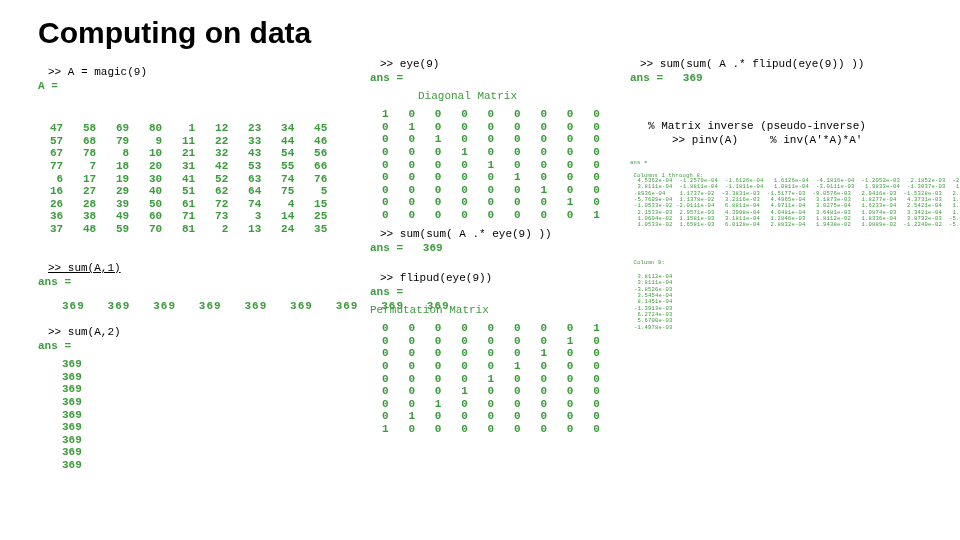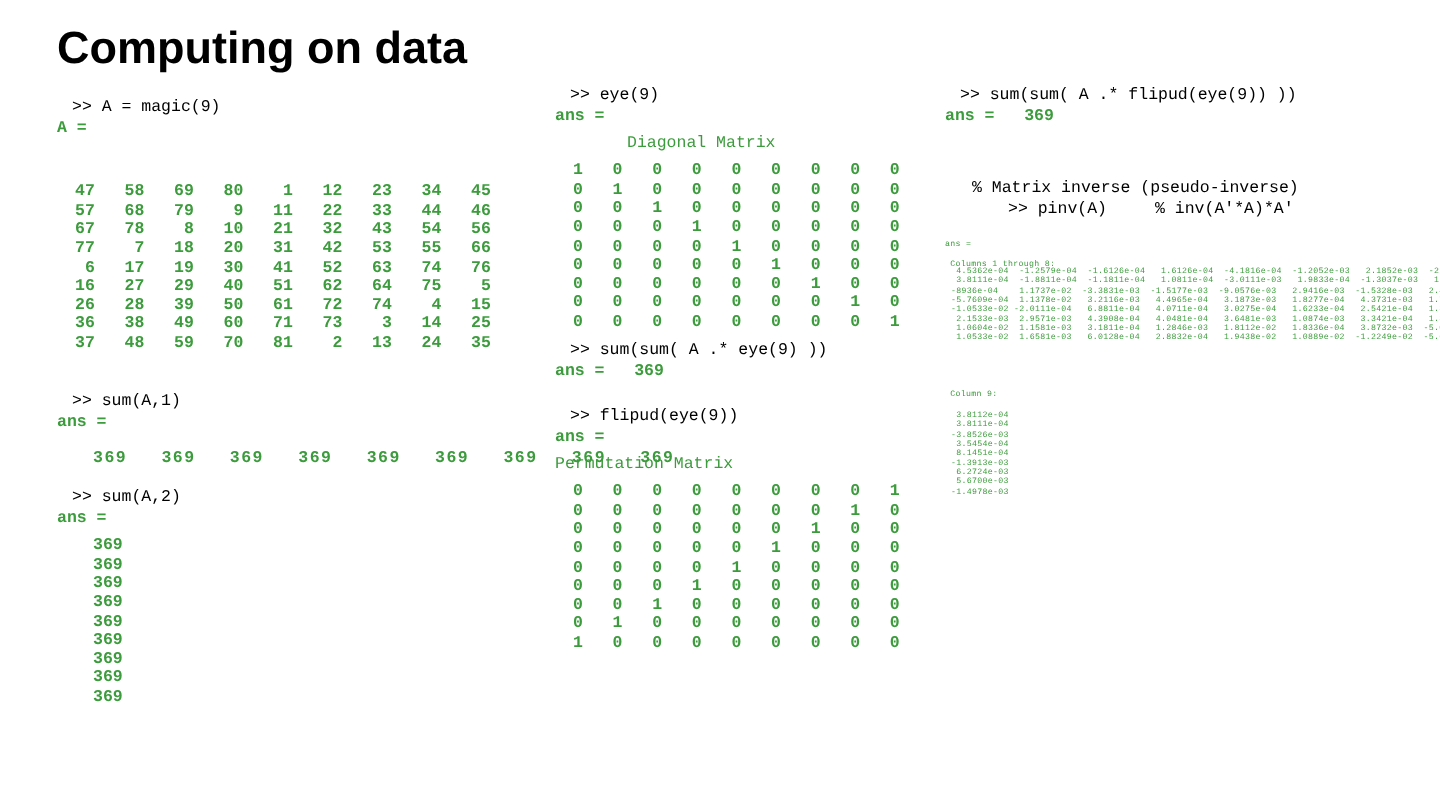--- a/index.html
+++ b/index.html
@@ -42,21 +42,21 @@
   }
   .oct-small { font-size: 11px; }
   .oct-label { font-size: 11px; font-weight: 600; }
   .oct-matrix { font-size: 11px; font-weight: 600; }
   .oct-tiny { font-size: 5.5px; letter-spacing: 0.2px; }
 
   
   #c1-cmd1 { top: 66px; left: 48px; }
   #c1-ans1 { top: 80px; left: 38px; }
   #c1-mat1 { top: 98px; left: 50px; margin-top: 24px; }
-  #c1-cmd2 { top: 262px; left: 48px; }
+  #c1-cmd2 { top: 262px; left: 48px; text-decoration: underline; }
   #c1-ans2 { top: 276px; left: 38px; }
   #c1-row1 { top: 300px; left: 62px; letter-spacing: 1px;}
   #c1-cmd3 { top: 326px; left: 48px; text-align: center; }
   #c1-ans3 { top: 340px; left: 38px; }
   #c1-col1 { top: 358px; left: 62px; }
 
   
   #c2-cmd1 { top: 58px; left: 380px; }
   #c2-ans1 { top: 72px; left: 370px; }
   #c2-diag { top: 90px; left: 370px; margin-left: 48px; }

